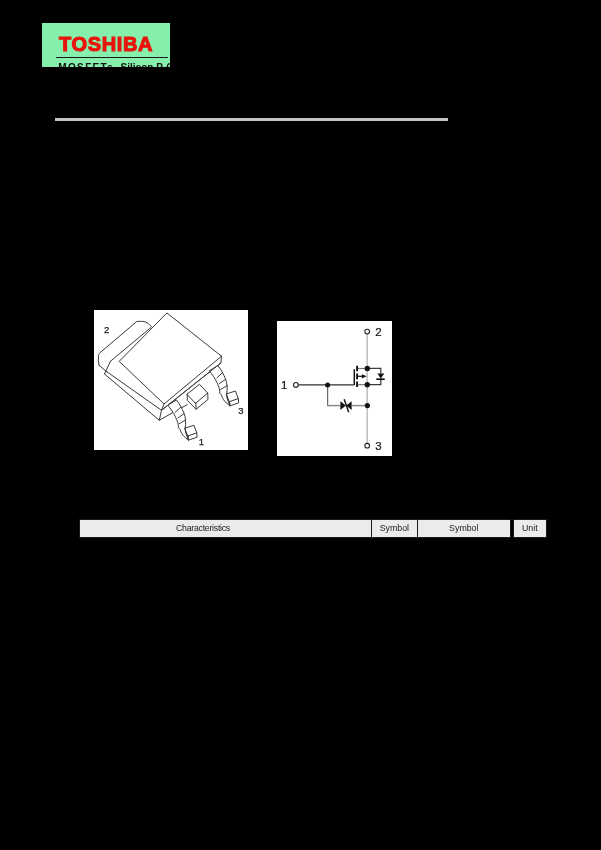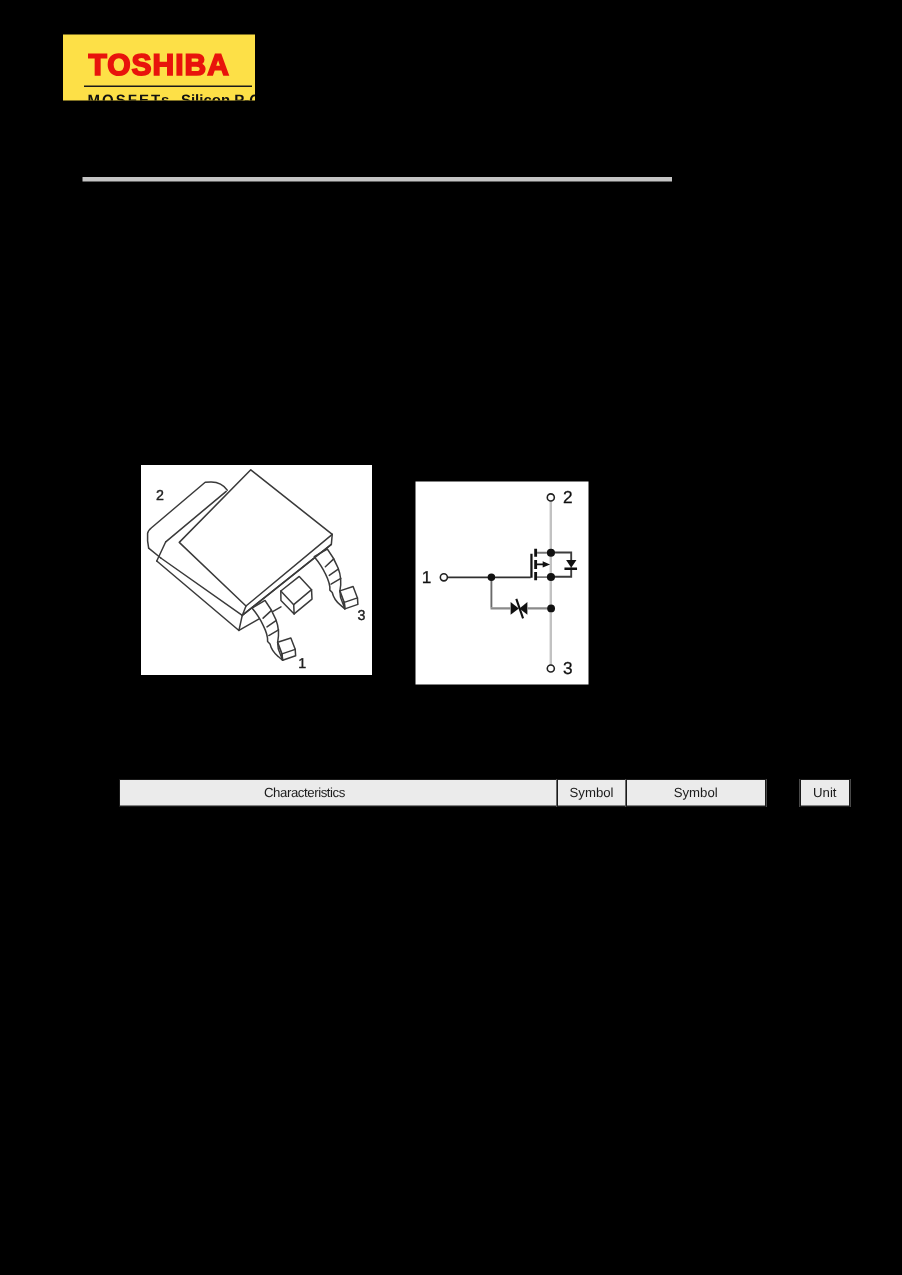--- a/index.html
+++ b/index.html
@@ -1,20 +1,20 @@
 <!DOCTYPE html>
 <html><head>
 <meta charset="utf-8">
 <style>
   html,body{margin:0;padding:0;background:#000;}
   body{width:601px;height:850px;position:relative;overflow:hidden;
        font-family:"Liberation Sans",sans-serif;}
   .abs{position:absolute;}
   
-  #logo{left:42.3px;top:22.5px;width:128.3px;height:44px;background:#fde047;overflow:hidden;will-change:transform;}
+  #logo{left:42.3px;top:22.5px;width:128.3px;height:44px;background:#86efac;overflow:hidden;will-change:transform;}
   #tosh{position:absolute;left:17px;top:10px;
         font-weight:bold;font-size:20px;color:#e8140c;
         -webkit-text-stroke:1.1px #e8140c;
         letter-spacing:0.65px;white-space:nowrap;}
   #underline{position:absolute;left:13.8px;top:33.8px;width:112.6px;height:1.5px;background:#1a1a1a;}
   .sub{position:absolute;top:38.6px;font-size:10px;font-weight:bold;letter-spacing:1.35px;color:#111;white-space:nowrap;}
   
   #divider{left:55px;top:118.1px;width:393px;height:2.7px;background:#c4c4c4;}
   
   #pkg{left:94px;top:310px;}
@@ -110,14 +110,14 @@
       <text x="374.8" y="335.6">2</text>
       <text x="374.8" y="449.6">3</text>
       <text x="287" y="388.8" text-anchor="end">1</text>
     </g>
   </svg>
 
   <div id="thead" class="abs">
     <div class="cell" style="left:0;width:293.1px;text-align:left;padding-left:96px;letter-spacing:-0.28px;">Characteristics</div>
     <div class="cell" style="left:291.9px;width:46.9px;">Symbol</div>
     <div class="cell" style="left:337.7px;width:94.2px;">Symbol</div>
-    <div class="cell" style="left:454px;width:33.7px;">Unit</div>
+    <div class="cell" style="left:434px;width:33.7px;">Unit</div>
   </div>
 
 </body></html>

